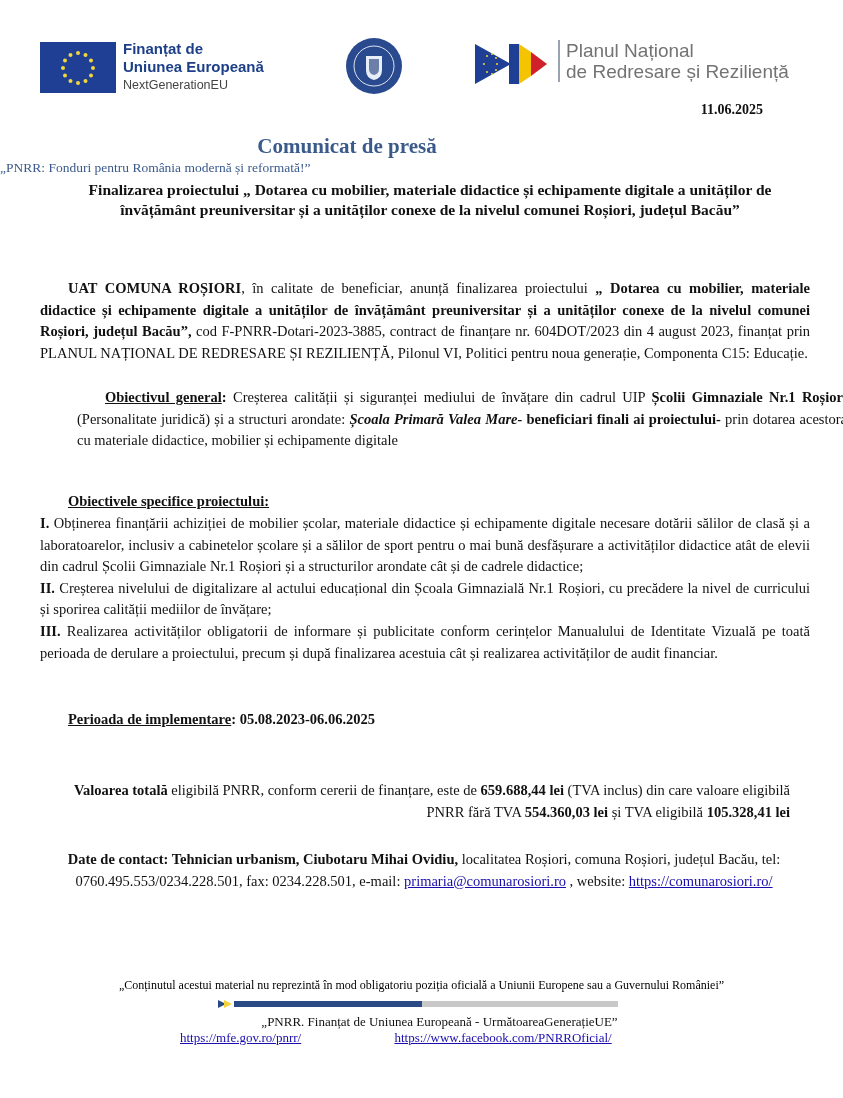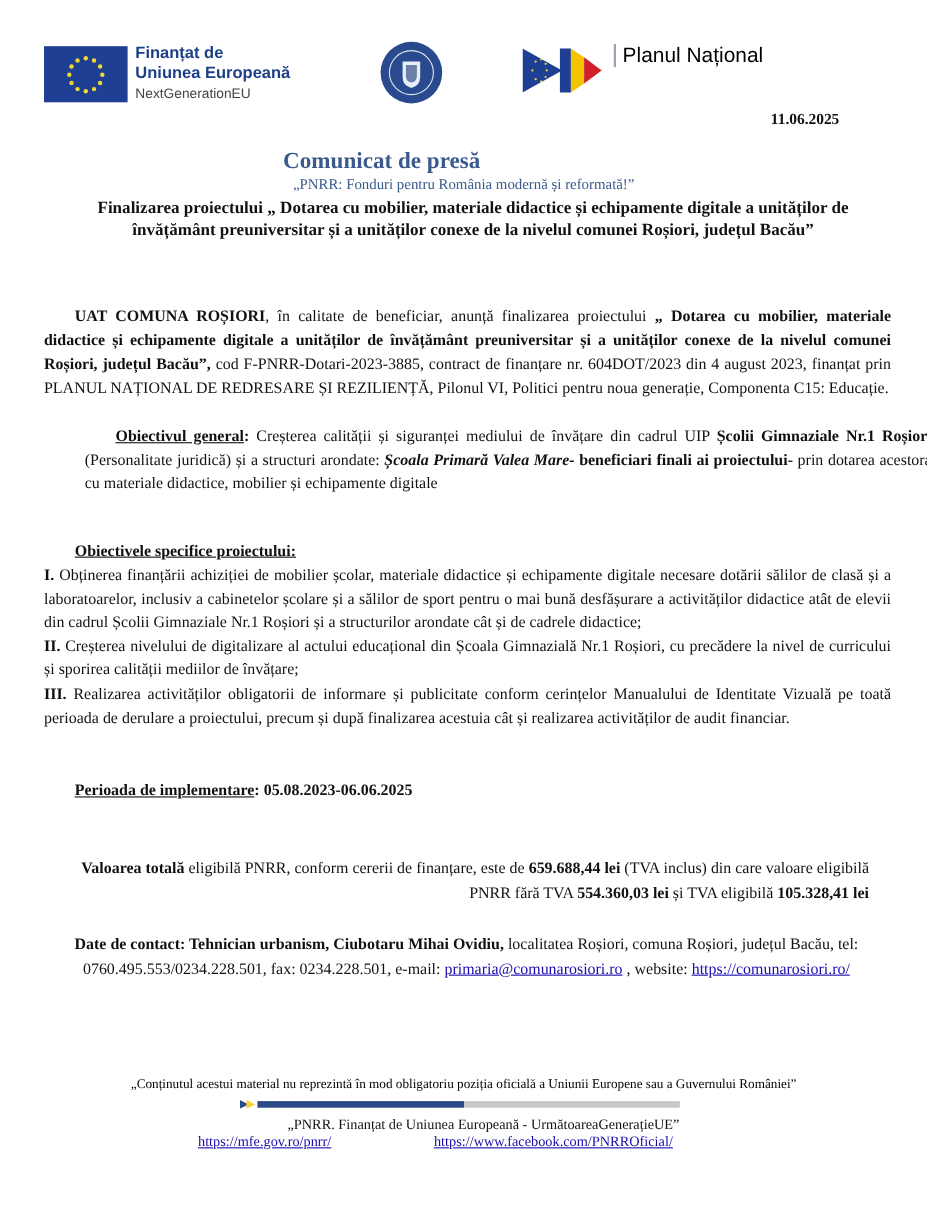--- a/index.html
+++ b/index.html
@@ -7,29 +7,29 @@
          font-family: "Liberation Serif", "DejaVu Serif", serif; color: #111; }
   .abs { position: absolute; }
 
   
   .eu-flag { left: 40px; top: 42px; width: 76px; height: 51px; background: #1e3f93; }
   .eu-text { left: 123px; top: 40px; font-family: "Liberation Sans", sans-serif; }
   .eu-text .l1, .eu-text .l2 { color: #1c3f88; font-weight: bold; font-size: 15px; line-height: 18px; display:block; }
   .eu-text .l3 { color: #444; font-size: 12.5px; line-height: 18px; display:block; }
   .gov-seal { left: 344px; top: 36px; width: 60px; height: 60px; }
   .pnrr-logo { left: 475px; top: 40px; width: 78px; height: 48px; }
-  .pnrr-text { left: 558px; top: 40px; font-family: "Liberation Sans", sans-serif; color: #000000;
+  .pnrr-text { left: 558px; top: 40px; font-family: "Liberation Sans", sans-serif; color: #737373;
                font-size: 19px; line-height: 21px; border-left: 2px solid #9aa3b2; padding-left: 6px; }
   .pnrr-text span { display:block; }
   .date { right: 80px; top: 102px; font-weight: bold; font-size: 14px; }
 
   
   .title { left: 0; width: 694px; top: 134px; text-align: center; color: #3a5a8c;
            font-weight: bold; font-size: 21px; }
-  .subtitle { left: 0; width: 843px; top: 160px; text-align: center; color: #3a5a8c; font-size: 13.5px; }
+  .subtitle { left: 0; width: 843px; top: 160px; text-align: left; color: #3a5a8c; font-size: 13.5px; }
   .headline { left: 60px; width: 740px; top: 180px; text-align: center; font-weight: bold;
               font-size: 15.5px; line-height: 20px; }
 
   .para { left: 40px; width: 770px; font-size: 14.5px; line-height: 21.6px; text-align: justify; }
   .indent { text-indent: 28px; }
   b, .b { font-weight: bold; }
   .u { text-decoration: underline; }
   .center { text-align: center; }
   a.link { color: #1a0dab; text-decoration: underline; }
 
@@ -91,20 +91,21 @@
         <circle cx="22" cy="24" r="1"></circle>
         <circle cx="21" cy="30" r="1"></circle>
         <circle cx="17" cy="34" r="1"></circle>
         <circle cx="12" cy="32" r="1"></circle>
         <circle cx="9" cy="24" r="1"></circle>
       </g>
   </svg>
 </div>
 <div class="abs pnrr-text">
   <span>Planul Național</span>
+  <span>de Redresare și Reziliență</span>
 </div>
 
 <div class="abs date">11.06.2025</div>
 
 <div class="abs title">Comunicat de presă</div>
 <div class="abs subtitle">„PNRR: Fonduri pentru România modernă și reformată!”</div>
 <div class="abs headline">Finalizarea proiectului „ Dotarea cu mobilier, materiale didactice și echipamente digitale a unităților de învățământ preuniversitar și a unităților conexe de la nivelul comunei Roșiori, județul Bacău”</div>
 
 <div class="abs para indent" style="top:278px;">
   <b>UAT COMUNA ROȘIORI</b><span>, în calitate de beneficiar, anunță finalizarea proiectului </span><b>„ Dotarea cu mobilier, materiale didactice și echipamente digitale a unităților de învățământ preuniversitar și a unităților conexe de la nivelul comunei Roșiori, județul Bacău”,</b><span> cod F-PNRR-Dotari-2023-3885, contract de finanțare nr. 604DOT/2023 din 4 august 2023, finanțat prin PLANUL NAȚIONAL DE REDRESARE ȘI REZILIENȚĂ, Pilonul VI, Politici pentru noua generație, Componenta C15: Educație.</span>

